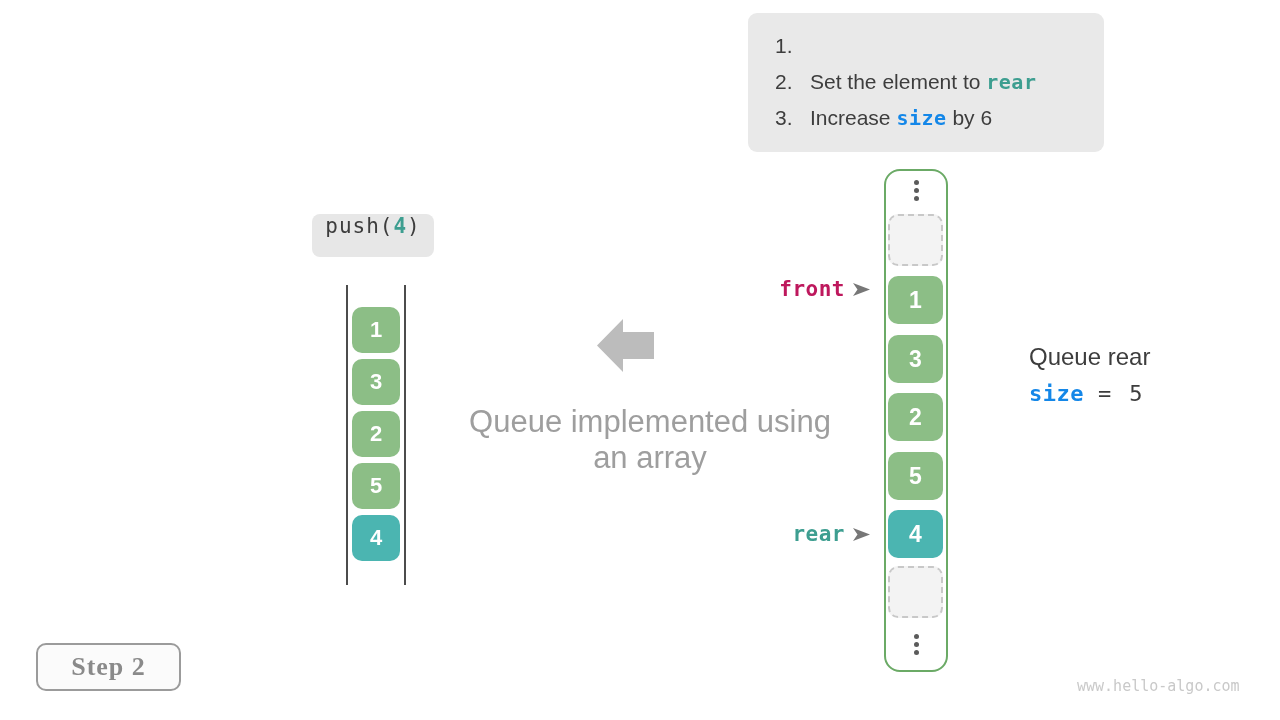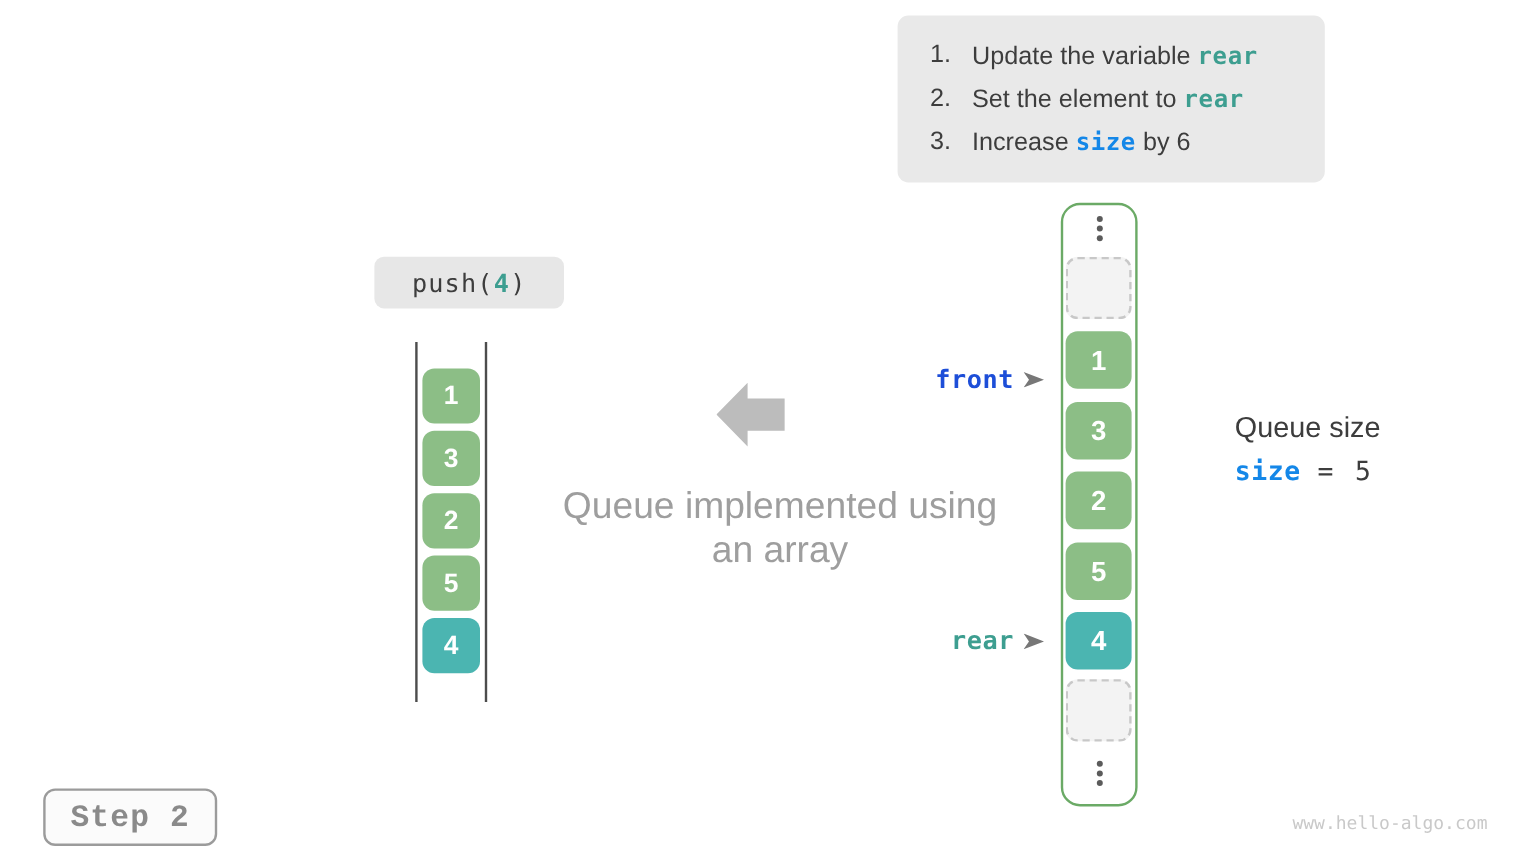--- a/index.html
+++ b/index.html
@@ -13,23 +13,23 @@
   }
   .instr-line { display:flex; align-items:center; height:36px; font-size:21px; color:#3d3d3d; }
   .instr-num { width:35px; flex:0 0 35px; }
   .instr-text { white-space:pre; }
   .code { font-family:"DejaVu Sans Mono", monospace; font-weight:bold; font-size:20px; letter-spacing:0.5px; }
   .code-teal { color:#3d9e90; }
   .code-blue { color:#1487e8; }
 
   
   .push-box {
-    position:absolute; left:312px; top:214px; width:158px; height:43px;
+    position:absolute; left:312px; top:214px; width:122px; height:43px;
     background:#e7e7e7; border-radius:8px;
-    display:flex; align-items:center; justify-content:center;
+    display:flex; justify-content:center;
     font-family:"DejaVu Sans Mono", monospace; font-size:21px; color:#3d3d3d; letter-spacing:1px;
   }
   .push-box .arg { color:#3d9e90; font-weight:bold; }
 
   
   .lq-rails {
     position:absolute; left:346px; top:285px; width:60px; height:300px;
     border-left:2px solid #4c4c4c; border-right:2px solid #4c4c4c;
   }
   .lq-box {
@@ -45,21 +45,21 @@
     position:absolute; left:450px; top:404px; width:400px;
     text-align:center; font-size:31px; color:#9e9e9e;
   }
 
   
   .ptr {
     position:absolute; left:768px; width:102px; height:26px;
     display:flex; align-items:center; justify-content:flex-end; gap:8px;
     font-family:"DejaVu Sans Mono", monospace; font-weight:bold; font-size:21px; letter-spacing:0.5px;
   }
-  .ptr-front { top:303px; color:#1d4ed8; }
+  .ptr-front { top:276px; color:#be185d; }
   .ptr-rear  { top:521px; color:#3d9e90; }
 
   
   .array-frame {
     position:absolute; left:884px; top:169px; width:64px; height:503px;
     border:2px solid #6baa66; border-radius:16px; background:#ffffff;
   }
   .dots { position:absolute; left:913px; width:6px; display:flex; flex-direction:column; gap:3px; align-items:center; }
   .dots i { width:5px; height:5px; border-radius:50%; background:#5b5b5b; }
   .empty-cell {
@@ -79,35 +79,34 @@
   .qsize-line { margin-top:10px; font-size:22px; color:#3d3d3d; display:flex; align-items:center; }
   .qsize-var { font-family:"DejaVu Sans Mono", monospace; font-weight:bold; color:#1487e8; letter-spacing:0.5px; }
   .qsize-eq  { font-family:"DejaVu Sans Mono", monospace; margin-left:14px; }
   .qsize-val { font-family:"DejaVu Sans Mono", monospace; margin-left:18px; }
 
   
   .step-badge {
     position:absolute; left:36px; top:643px; width:145px; height:48px;
     background:#fbfbfb; border:2px solid #9b9b9b; border-radius:10px;
     display:flex; align-items:center; justify-content:center;
-    font-family:Liberation Mono, monospace; font-weight:bold; font-size:26px;
-    color:#8a8a8a; letter-spacing:1px;margin-top:14px;
+    font-family:Liberation Serif, serif; font-weight:bold; font-size:26px;
+    color:#8a8a8a; letter-spacing:1px;
   }
   .watermark {
     position:absolute; left:1077px; top:677px;
     font-family:"DejaVu Sans Mono", monospace; font-size:15px; color:#c9c9c9;text-align:center;
   }
 </style>
 </head>
 <body>
 
 <div class="instr-panel">
   <div class="instr-line">
     <span class="instr-num">1.</span>
-    <span class="instr-text"><span>Update the variable </span><span class="code code-teal">rear</span><span></span></span>
   </div>
   <div class="instr-line">
     <span class="instr-num">2.</span>
     <span class="instr-text"><span>Set the element to </span><span class="code code-teal">rear</span><span></span></span>
   </div>
   <div class="instr-line">
     <span class="instr-num">3.</span>
     <span class="instr-text"><span>Increase </span><span class="code code-blue">size</span><span> by 6</span></span>
   </div>
 </div>
@@ -157,21 +156,21 @@
 <div class="arr-box" style="top:452px">5</div>
 <div class="arr-box hl" style="top:510px">4</div>
 <div class="empty-cell" style="top:566px"></div>
 <div class="dots" style="top:634px">
     <i></i>
     <i></i>
     <i></i>
   </div>
 
 <div class="qsize">
-  <div class="qsize-title">Queue size</div>
+  <div class="qsize-title">Queue rear</div>
   <div class="qsize-line">
     <span class="qsize-var">size</span>
     <span class="qsize-eq">=</span>
     <span class="qsize-val">5</span>
   </div>
 </div>
 
 <div class="step-badge">Step 2</div>
 
 <div class="watermark">www.hello-algo.com</div>

